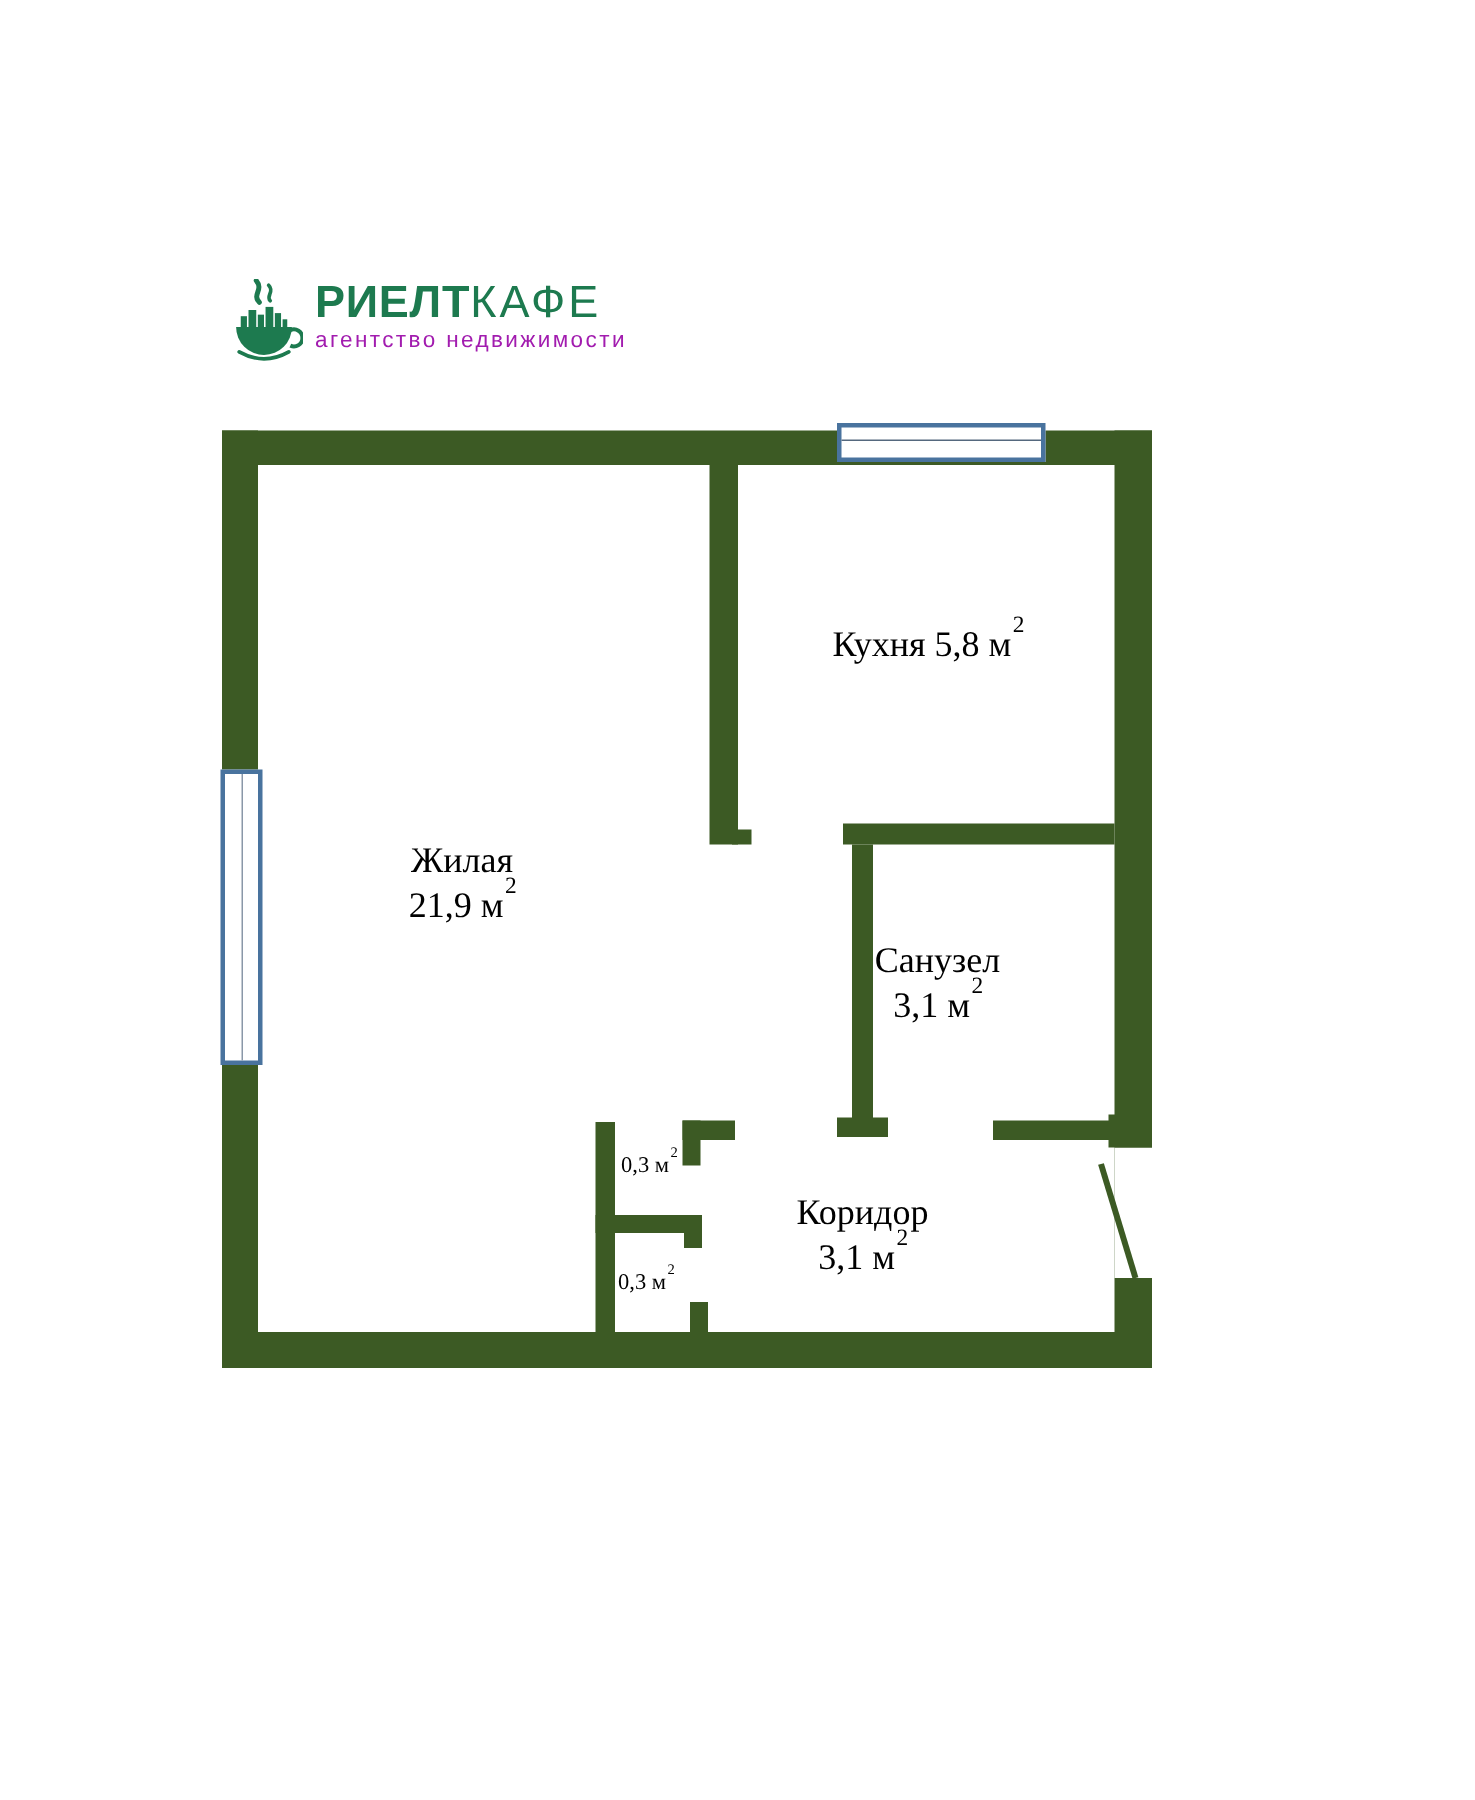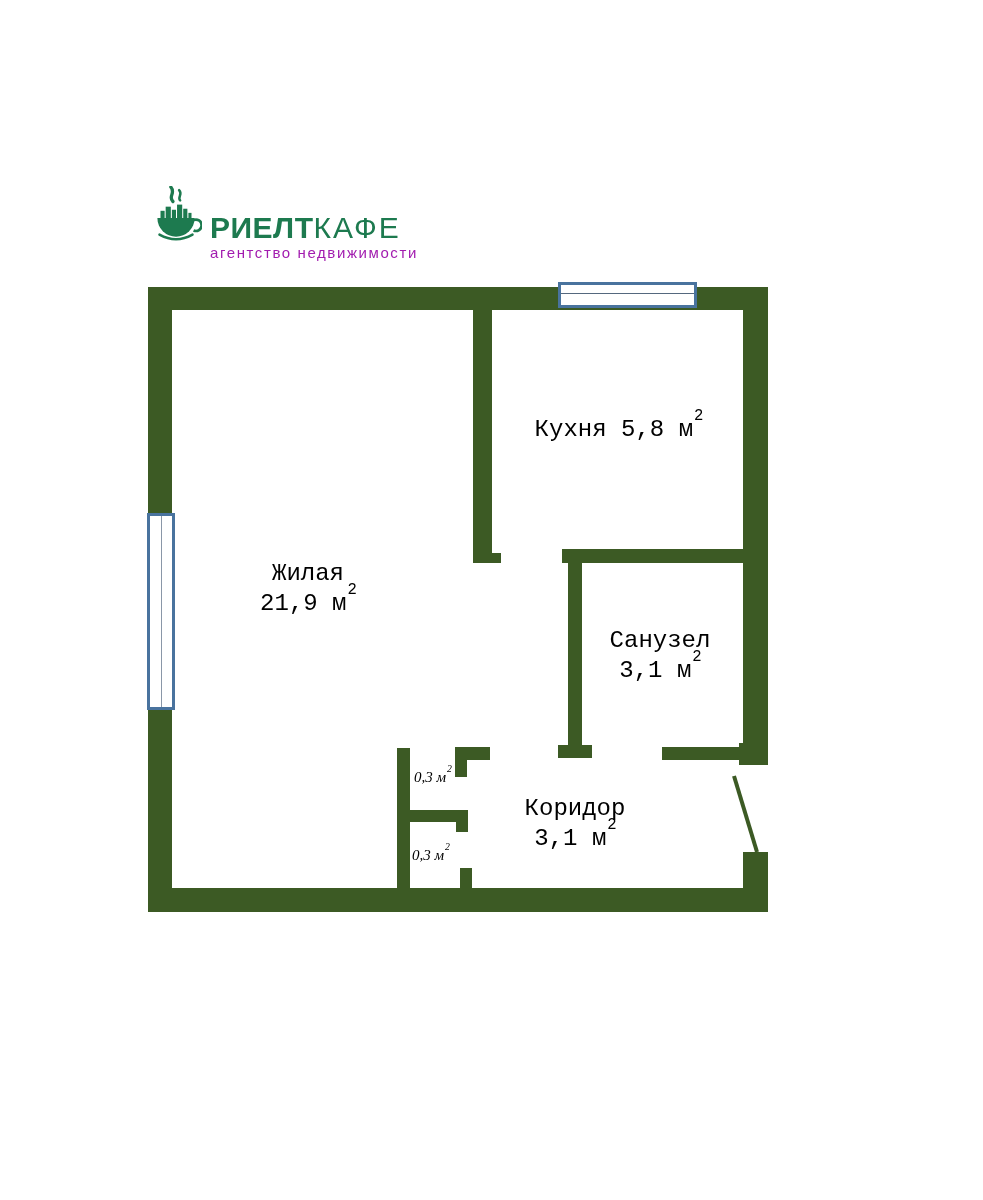--- a/index.html
+++ b/index.html
@@ -2,39 +2,39 @@
 <html><head>
 <meta charset="utf-8">
 <style>
   html,body{margin:0;padding:0;background:#ffffff;}
   body{width:983px;height:1200px;position:relative;overflow:hidden;
        font-family:"Liberation Sans",sans-serif;}
 
   
   .logo{position:absolute;left:150px;top:186px;display:flex;align-items:flex-start;}
   .logo-icon{width:52px;height:62px;margin-right:8px;}
-  .brand-block{display:flex;flex-direction:column;margin-top:26px;}
+  .brand-block{display:flex;flex-direction:column;}
   .brand-line{font-size:30px;line-height:32px;color:#1d7a4f;white-space:nowrap;}
   .brand-bold{font-weight:700;letter-spacing:0.5px;}
   .brand-light{font-weight:300;letter-spacing:2px;}
   .brand-sub{font-size:15px;line-height:16px;letter-spacing:1.6px;color:#a21caf;
              white-space:nowrap;margin-top:1px;}
 
   
   .wall{position:absolute;background:#3c5a24;}
   .win{position:absolute;background:#ffffff;border:3px solid #49739e;box-sizing:border-box;}
   .win-h-divider{position:absolute;left:0;right:0;top:8px;height:1px;background:#55687e;}
   .win-v-divider{position:absolute;top:0;bottom:0;left:11px;width:1px;background:#8a97a8;}
   .door-gap{position:absolute;background:#ffffff;}
   .door-svg{position:absolute;}
 
   .room-label{position:absolute;text-align:center;color:#000;
-              font-family:Liberation Mono, monospace;font-size:24px;line-height:30px;}
+              font-family:Liberation Serif, serif;font-size:24px;line-height:30px;}
   .closet-label{position:absolute;text-align:center;color:#000;
-                font-family:"Liberation Serif",serif;font-size:15px;line-height:18px;font-style:italic;}
+                font-family:"Liberation Serif",serif;font-size:15px;line-height:18px;}
   sup{font-size:65%;line-height:0;position:relative;top:-0.45em;left:1px;}
 </style>
 </head>
 <body>
 
 <div class="logo">
   <svg class="logo-icon" viewBox="0 0 50 60">
 
     <path d="M22,15 C17,10 25,7 20,1" stroke="#1d7a4f" stroke-width="3.2" fill="none" stroke-linecap="round"></path>
     <path d="M29,14 C26,11 32,8 28,4" stroke="#1d7a4f" stroke-width="2.4" fill="none" stroke-linecap="round"></path>
@@ -97,21 +97,21 @@
 
   <div class="room-label" style="left:526px;top:415px;width:185px;">
     <span>Кухня</span>&nbsp;<span>5,8 м</span><sup>2</sup>
   </div>
 
   <div class="room-label" style="left:233px;top:559px;width:150px;">
     <div>Жилая</div>
     <div><span>21,9 м</span><sup>2</sup></div>
   </div>
 
-  <div class="room-label" style="left:585px;top:626px;width:150px;">
+  <div class="room-label" style="left:550px;top:626px;width:150px;">
     <div>Санузел</div>
     <div><span>3,1 м</span><sup>2</sup></div>
   </div>
 
   <div class="room-label" style="left:500px;top:794px;width:150px;">
     <div>Коридор</div>
     <div><span>3,1 м</span><sup>2</sup></div>
   </div>
 
   <div class="closet-label" style="left:405px;top:768px;width:55px;">

